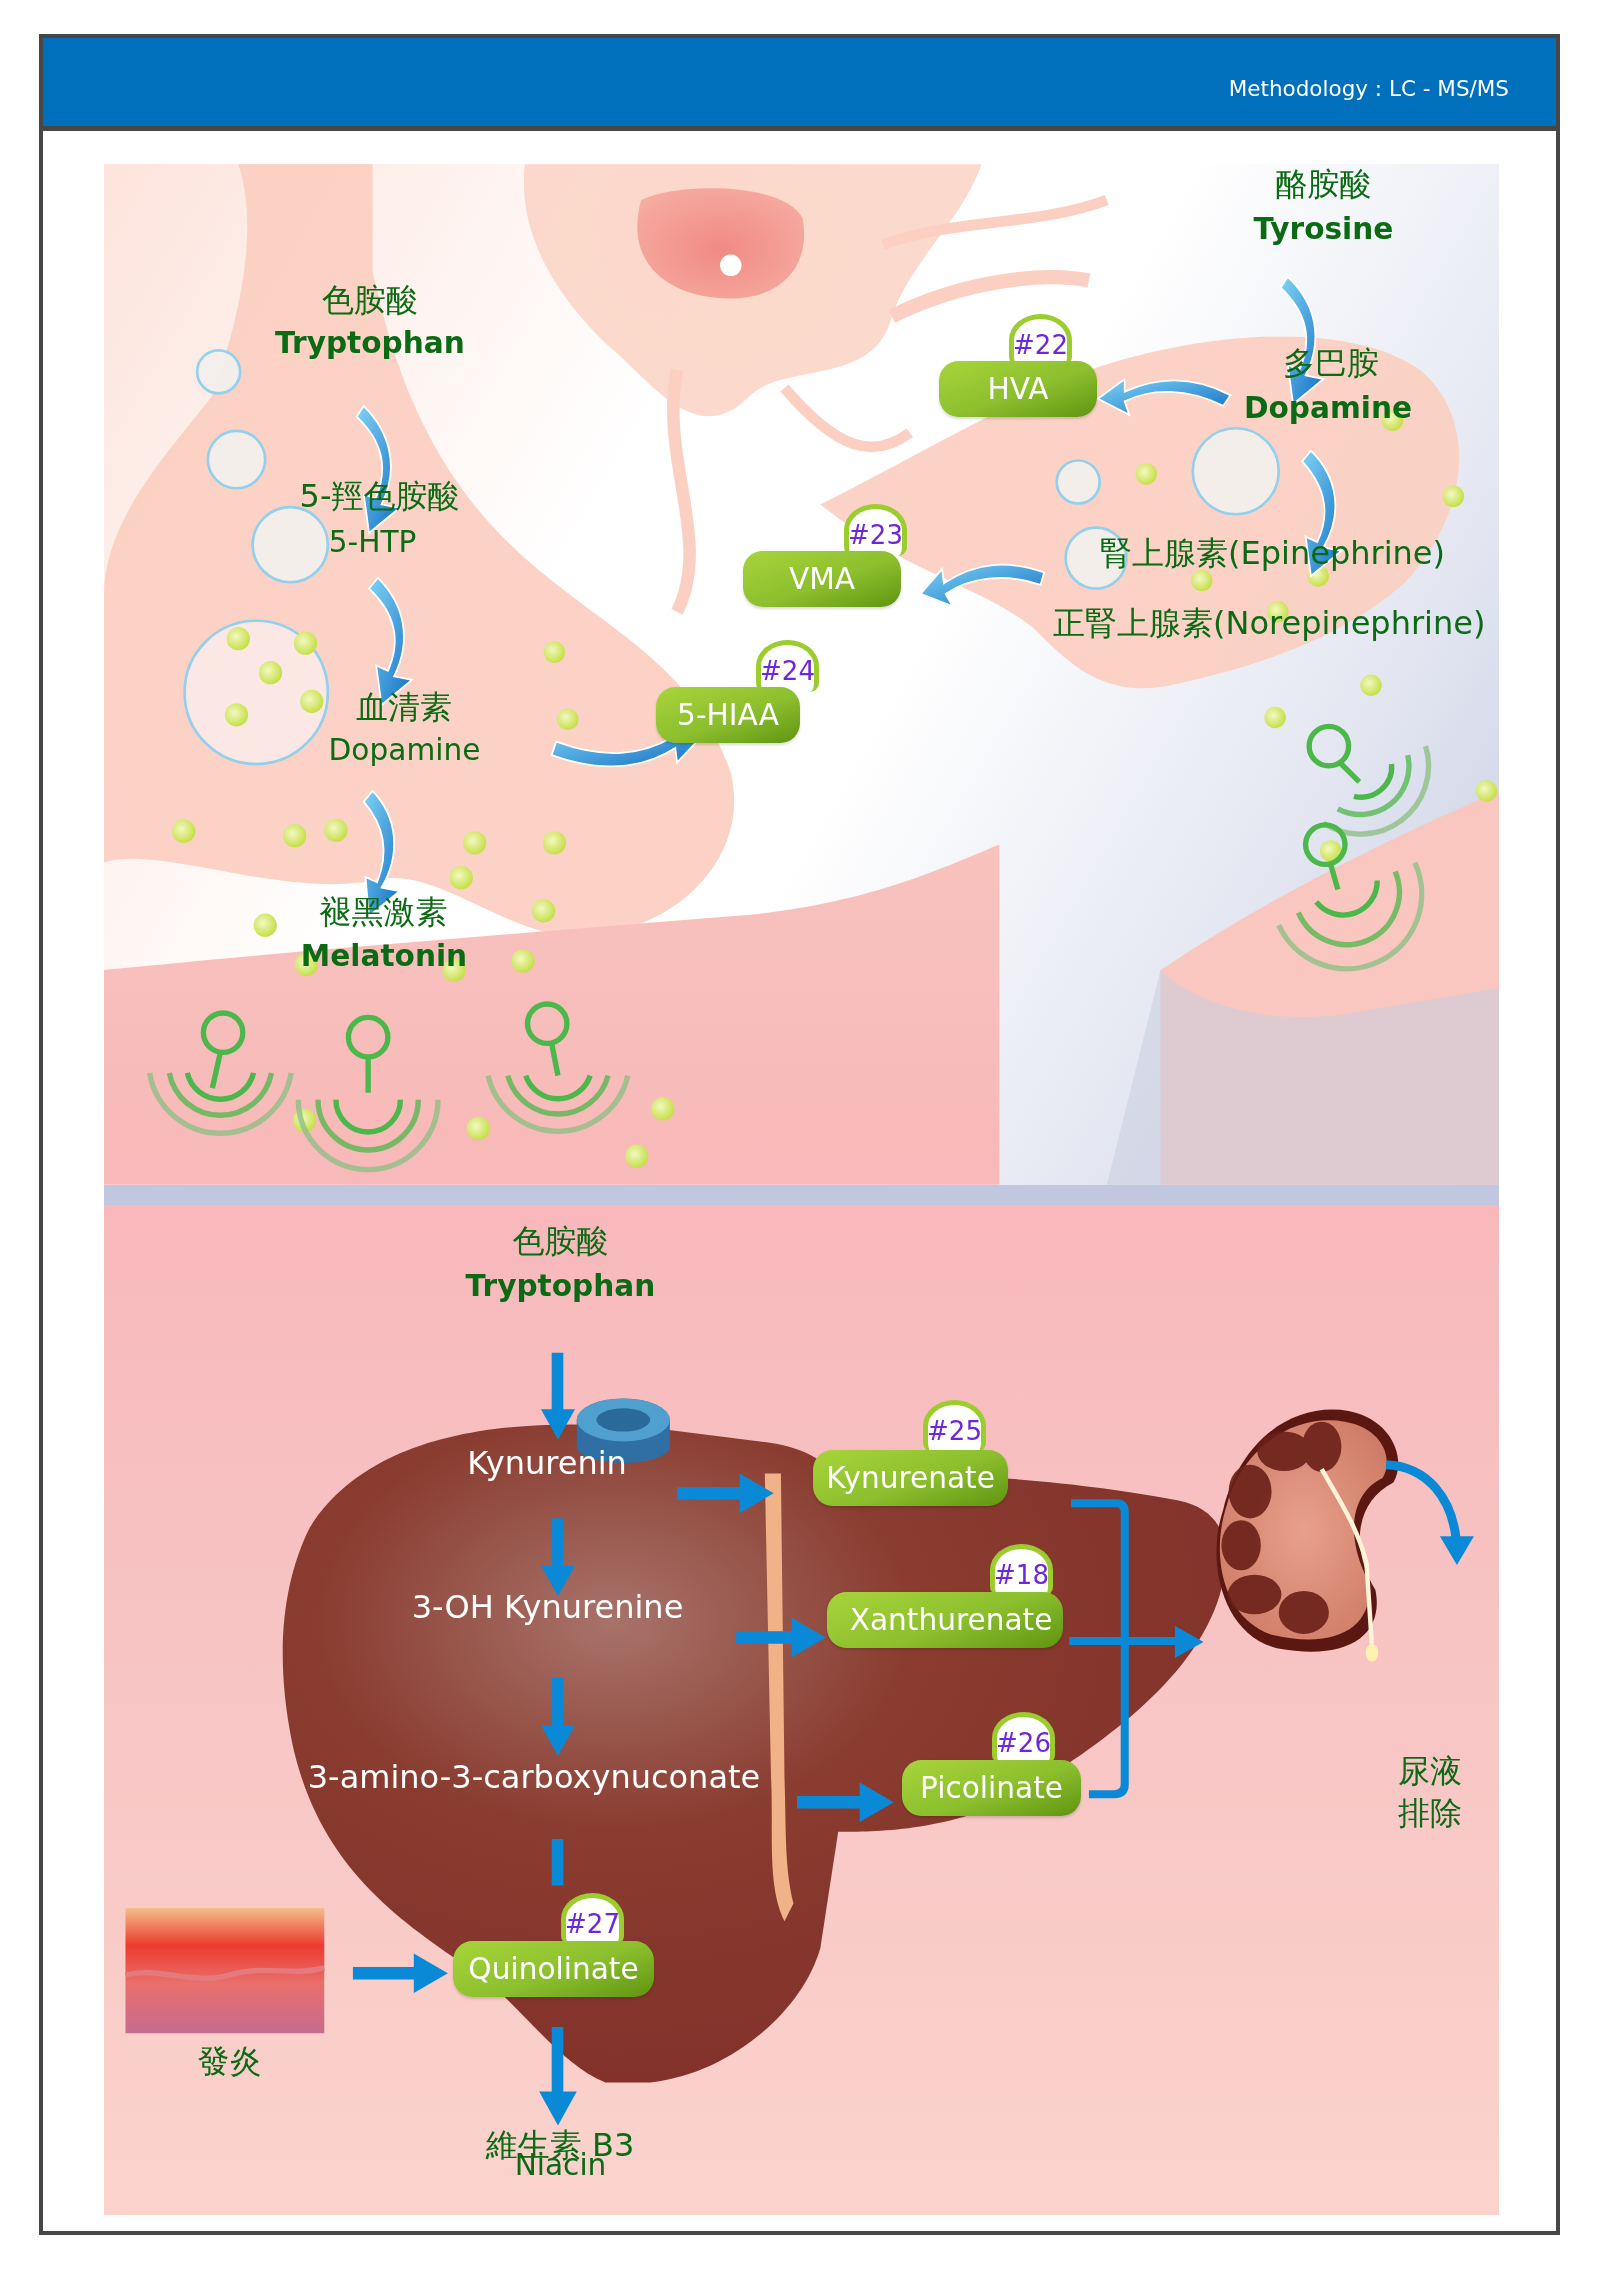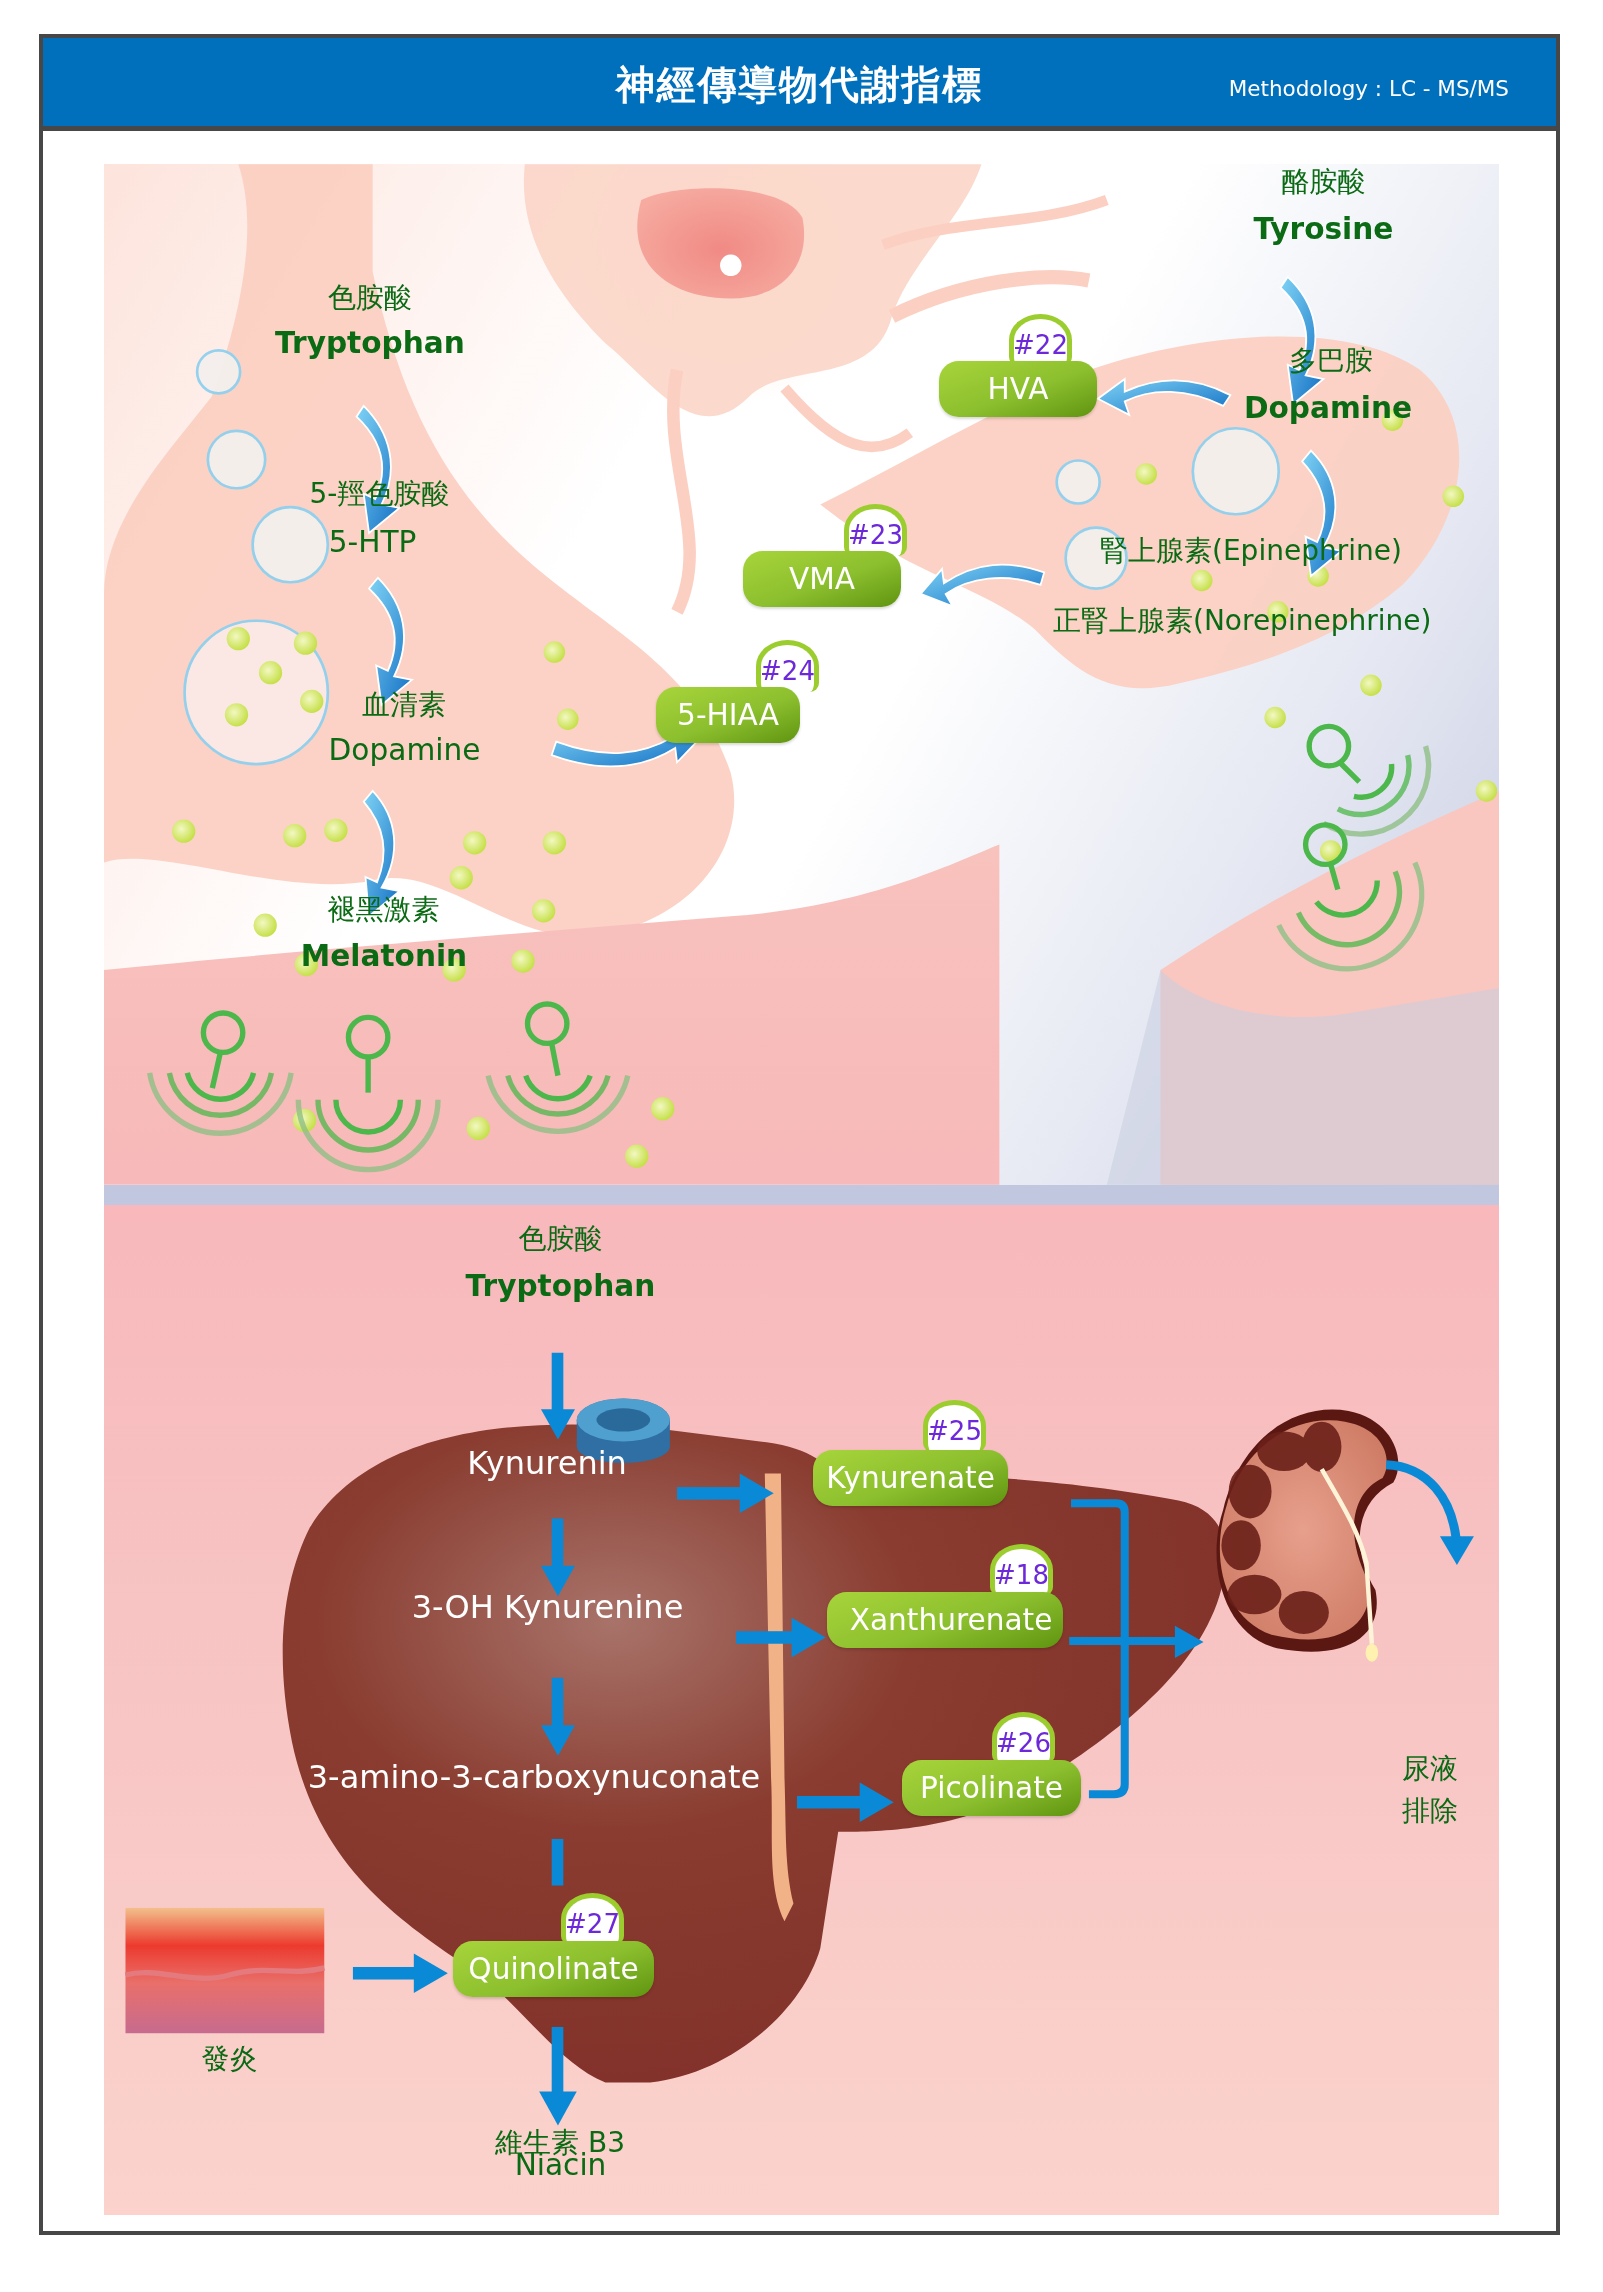--- a/index.html
+++ b/index.html
@@ -16,40 +16,39 @@
   .panel { position:absolute; left:104px; width:1395px; overflow:hidden; }
   .panel-top { top:164px; height:1021px;
      background: linear-gradient(120deg, #fde4dc 0%, #ffffff 35%, #ffffff 55%, #e3e6f1 80%, #c3c8df 100%); }
   .panel-sep { position:absolute; left:104px; top:1185px; width:1395px; height:19.7px; background:#c1c7de; }
   .panel-bottom { top:1205px; height:1010px;
      background: linear-gradient(180deg, #f8b8bc 0%, #f7c3c3 40%, #fbd3cc 100%); }
 
   svg.art { position:absolute; left:0; top:0; }
 
   .lbl { position:absolute; color:#0b6a14; text-align:center; white-space:nowrap; line-height:1.25; }
-  .lbl.cn { font-size:28px; }
+  .lbl.cn { font-size:32px; }
   .lbl.en { font-size:29.6px; font-weight:bold; }
   .lbl.en.thin { font-weight:normal; }
   .lbl.white { color:#ffffff; font-size:32px; font-weight:normal; }
 
   .pill { position:absolute; height:56px; border-radius:19.7px;
           background: linear-gradient(160deg, #a7d43a 0%, #8cbf2e 55%, #5f9410 100%);
           color:#fff; font-size:29.6px; display:flex; align-items:center; justify-content:center;
           box-shadow: 0 1.8px 2.7px rgba(0,0,0,0.15); }
   .badge { position:absolute; width:63px; height:52px; border-radius:50% 50% 9px 9px;
            border:5.4px solid #9ccd2f; border-bottom:none; background:#fff;
            color:#6d28d9; font-size:26px; font-weight:normal; display:flex; align-items:center; justify-content:center; box-sizing:border-box; padding-top:5.4px;}
 </style>
 </head>
 <body>
 
 <div class="frame"></div>
 
 <div class="header">
-  <div class="title">神經傳導物代謝指標</div>
   <div class="method">Methodology : LC - MS/MS</div>
 </div>
 
 <div class="panel panel-top">
   <svg class="art" width="1395" height="1021" viewBox="0 0 1558 1140">
     <defs>
       <radialGradient id="nucleusG" cx="50%" cy="55%" r="60%">
         <stop offset="0%" stop-color="#f08a84"></stop>
           <stop offset="100%" stop-color="#f6aaa0"></stop>
       </radialGradient>

